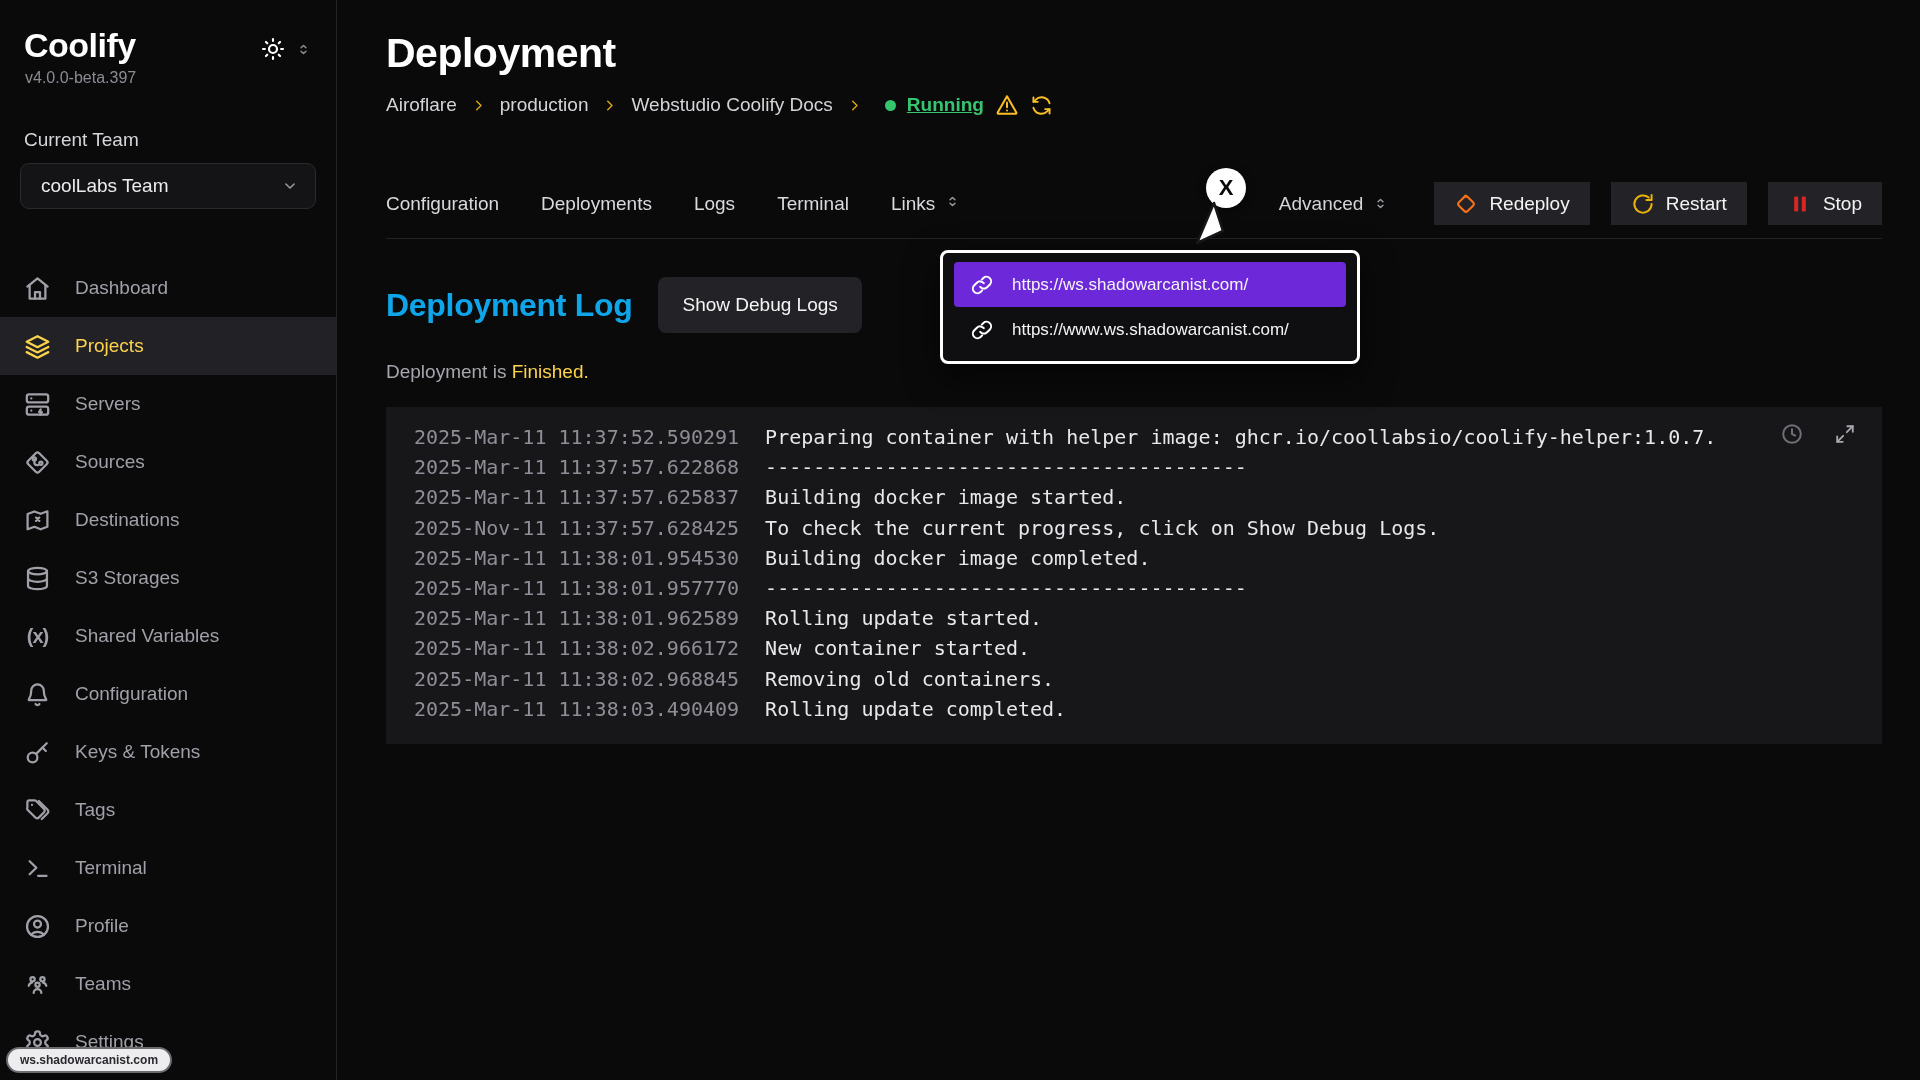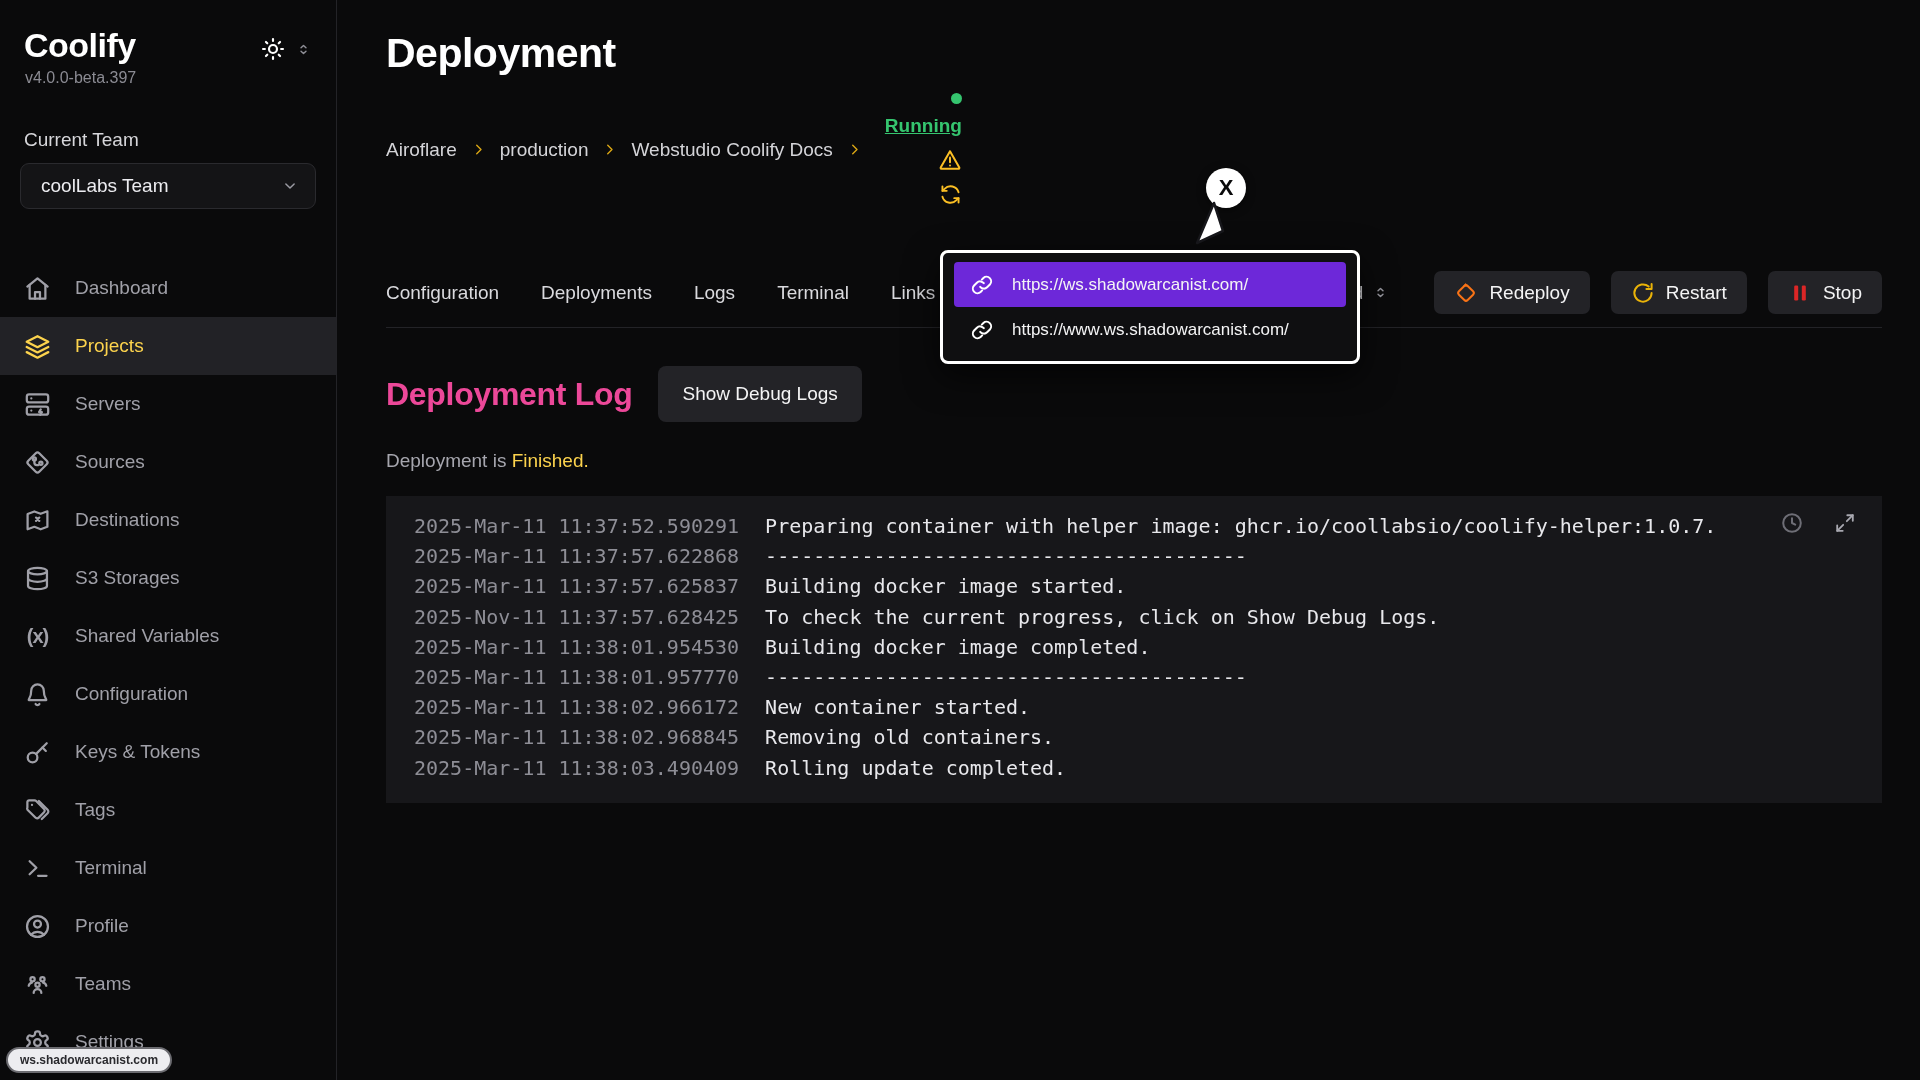--- a/index.html
+++ b/index.html
@@ -33,44 +33,44 @@
     font-size:12px; font-weight:700; padding:4px 12px; border-radius:99px;
     border:2px solid #6b6b70; z-index:3; }
 
   
   .main { margin-left:337px; position:relative; height:1080px; }
   .page-title { padding:30px 0 0 49px; font-size:41px; font-weight:700; color:#fff; letter-spacing:-.5px; }
   .breadcrumb { margin:16px 38px 0 49px; display:flex; align-items:center; gap:22px; font-size:19px; color:#d4d4d8; }
   .crumbs { display:flex; align-items:center; gap:13px; }
   .crumb { cursor:pointer; }
   .crumb-sep { width:17px; height:17px; color:var(--gold); }
-  .status-cluster { display:flex; align-items:flex-end; gap:11px;flex-direction:column; }
+  .status-cluster { display:flex; align-items:center; gap:11px; }
   .status-dot { width:11px; height:11px; border-radius:50%; background:var(--success); }
   .status-running { color:var(--success); font-weight:600; text-decoration:underline; cursor:pointer; }
   .warn { width:24px; height:24px; color:var(--warn); }
   .refresh { width:23px; height:23px; color:var(--warn); cursor:pointer; }
 
   .tabbar { margin:0 38px 0 49px; height:70px; margin-top:52px; display:flex; align-items:center;
     border-bottom:1px solid #232327; }
   .tabs { display:flex; gap:42px; font-size:19px; color:#dadade; }
   .tab { display:flex; gap:9px; cursor:pointer; }
   .tab .ud, .advanced .ud { width:17px; height:17px; color:#9a9aa2; }
   .actions { margin-left:auto; display:flex; align-items:center; gap:21px; }
   .advanced { display:flex; align-items:center; gap:9px; font-size:19px; color:#d4d4d8;
     margin-right:24px; cursor:pointer; }
-  .btn { height:43px; background:#232327; border:none; border-radius:7px; display:flex;
+  .btn { height:43px; background:#232327; border:none; border-radius:0; display:flex;
     align-items:center; gap:11px; padding:12px 20px; font-size:19px; color:#f4f4f5;
     font-family:inherit; cursor:pointer; }
   .btn .bicon { width:24px; height:24px; }
   .bicon.redeploy { color:var(--orange); }
   .bicon.restart { color:var(--restart); }
   .bicon.stop { color:var(--danger); }
 
   .log-header { margin:38px 38px 0 49px; display:flex; align-items:center; gap:26px; }
-  .log-heading { font-size:32px; font-weight:700; color:#ec4899; letter-spacing:-.3px; }
+  .log-heading { font-size:32px; font-weight:700; color:#0ea5e9; letter-spacing:-.3px; }
   .debug-btn { height:56px; background:#232327; border:none; border-radius:8px; padding:0 24px;
     font-size:19px; color:#f4f4f5; font-family:inherit; cursor:pointer; }
   .deploy-status { margin:28px 0 0 49px; font-size:19px; color:#a6a6ae; }
   .deploy-status .val { color:var(--accent); }
 
   .logbox { margin:24px 38px 0 49px; background:#17171a; border-radius:0;
     padding:15px 28px 20px 28px; position:relative;
     font-family:"DejaVu Sans Mono","Liberation Mono",monospace; font-size:20px; line-height:30.2px; }
   .log-line { white-space:nowrap; overflow:hidden; }
   .log-line .ts { color:#8e8e96; }
@@ -416,20 +416,23 @@
         <div class="log-line">
     <span class="ts">2025-Nov-11 11:37:57.628425</span><span class="msg">To check the current progress, click on Show Debug Logs.</span>
   </div>
         <div class="log-line">
     <span class="ts">2025-Mar-11 11:38:01.954530</span><span class="msg">Building docker image completed.</span>
   </div>
         <div class="log-line">
     <span class="ts">2025-Mar-11 11:38:01.957770</span><span class="msg">----------------------------------------</span>
   </div>
         <div class="log-line">
+    <span class="ts">2025-Mar-11 11:38:01.962589</span><span class="msg">Rolling update started.</span>
+  </div>
+        <div class="log-line">
     <span class="ts">2025-Mar-11 11:38:02.966172</span><span class="msg">New container started.</span>
   </div>
         <div class="log-line">
     <span class="ts">2025-Mar-11 11:38:02.968845</span><span class="msg">Removing old containers.</span>
   </div>
         <div class="log-line">
     <span class="ts">2025-Mar-11 11:38:03.490409</span><span class="msg">Rolling update completed.</span>
   </div>
       </div>
   </div>

